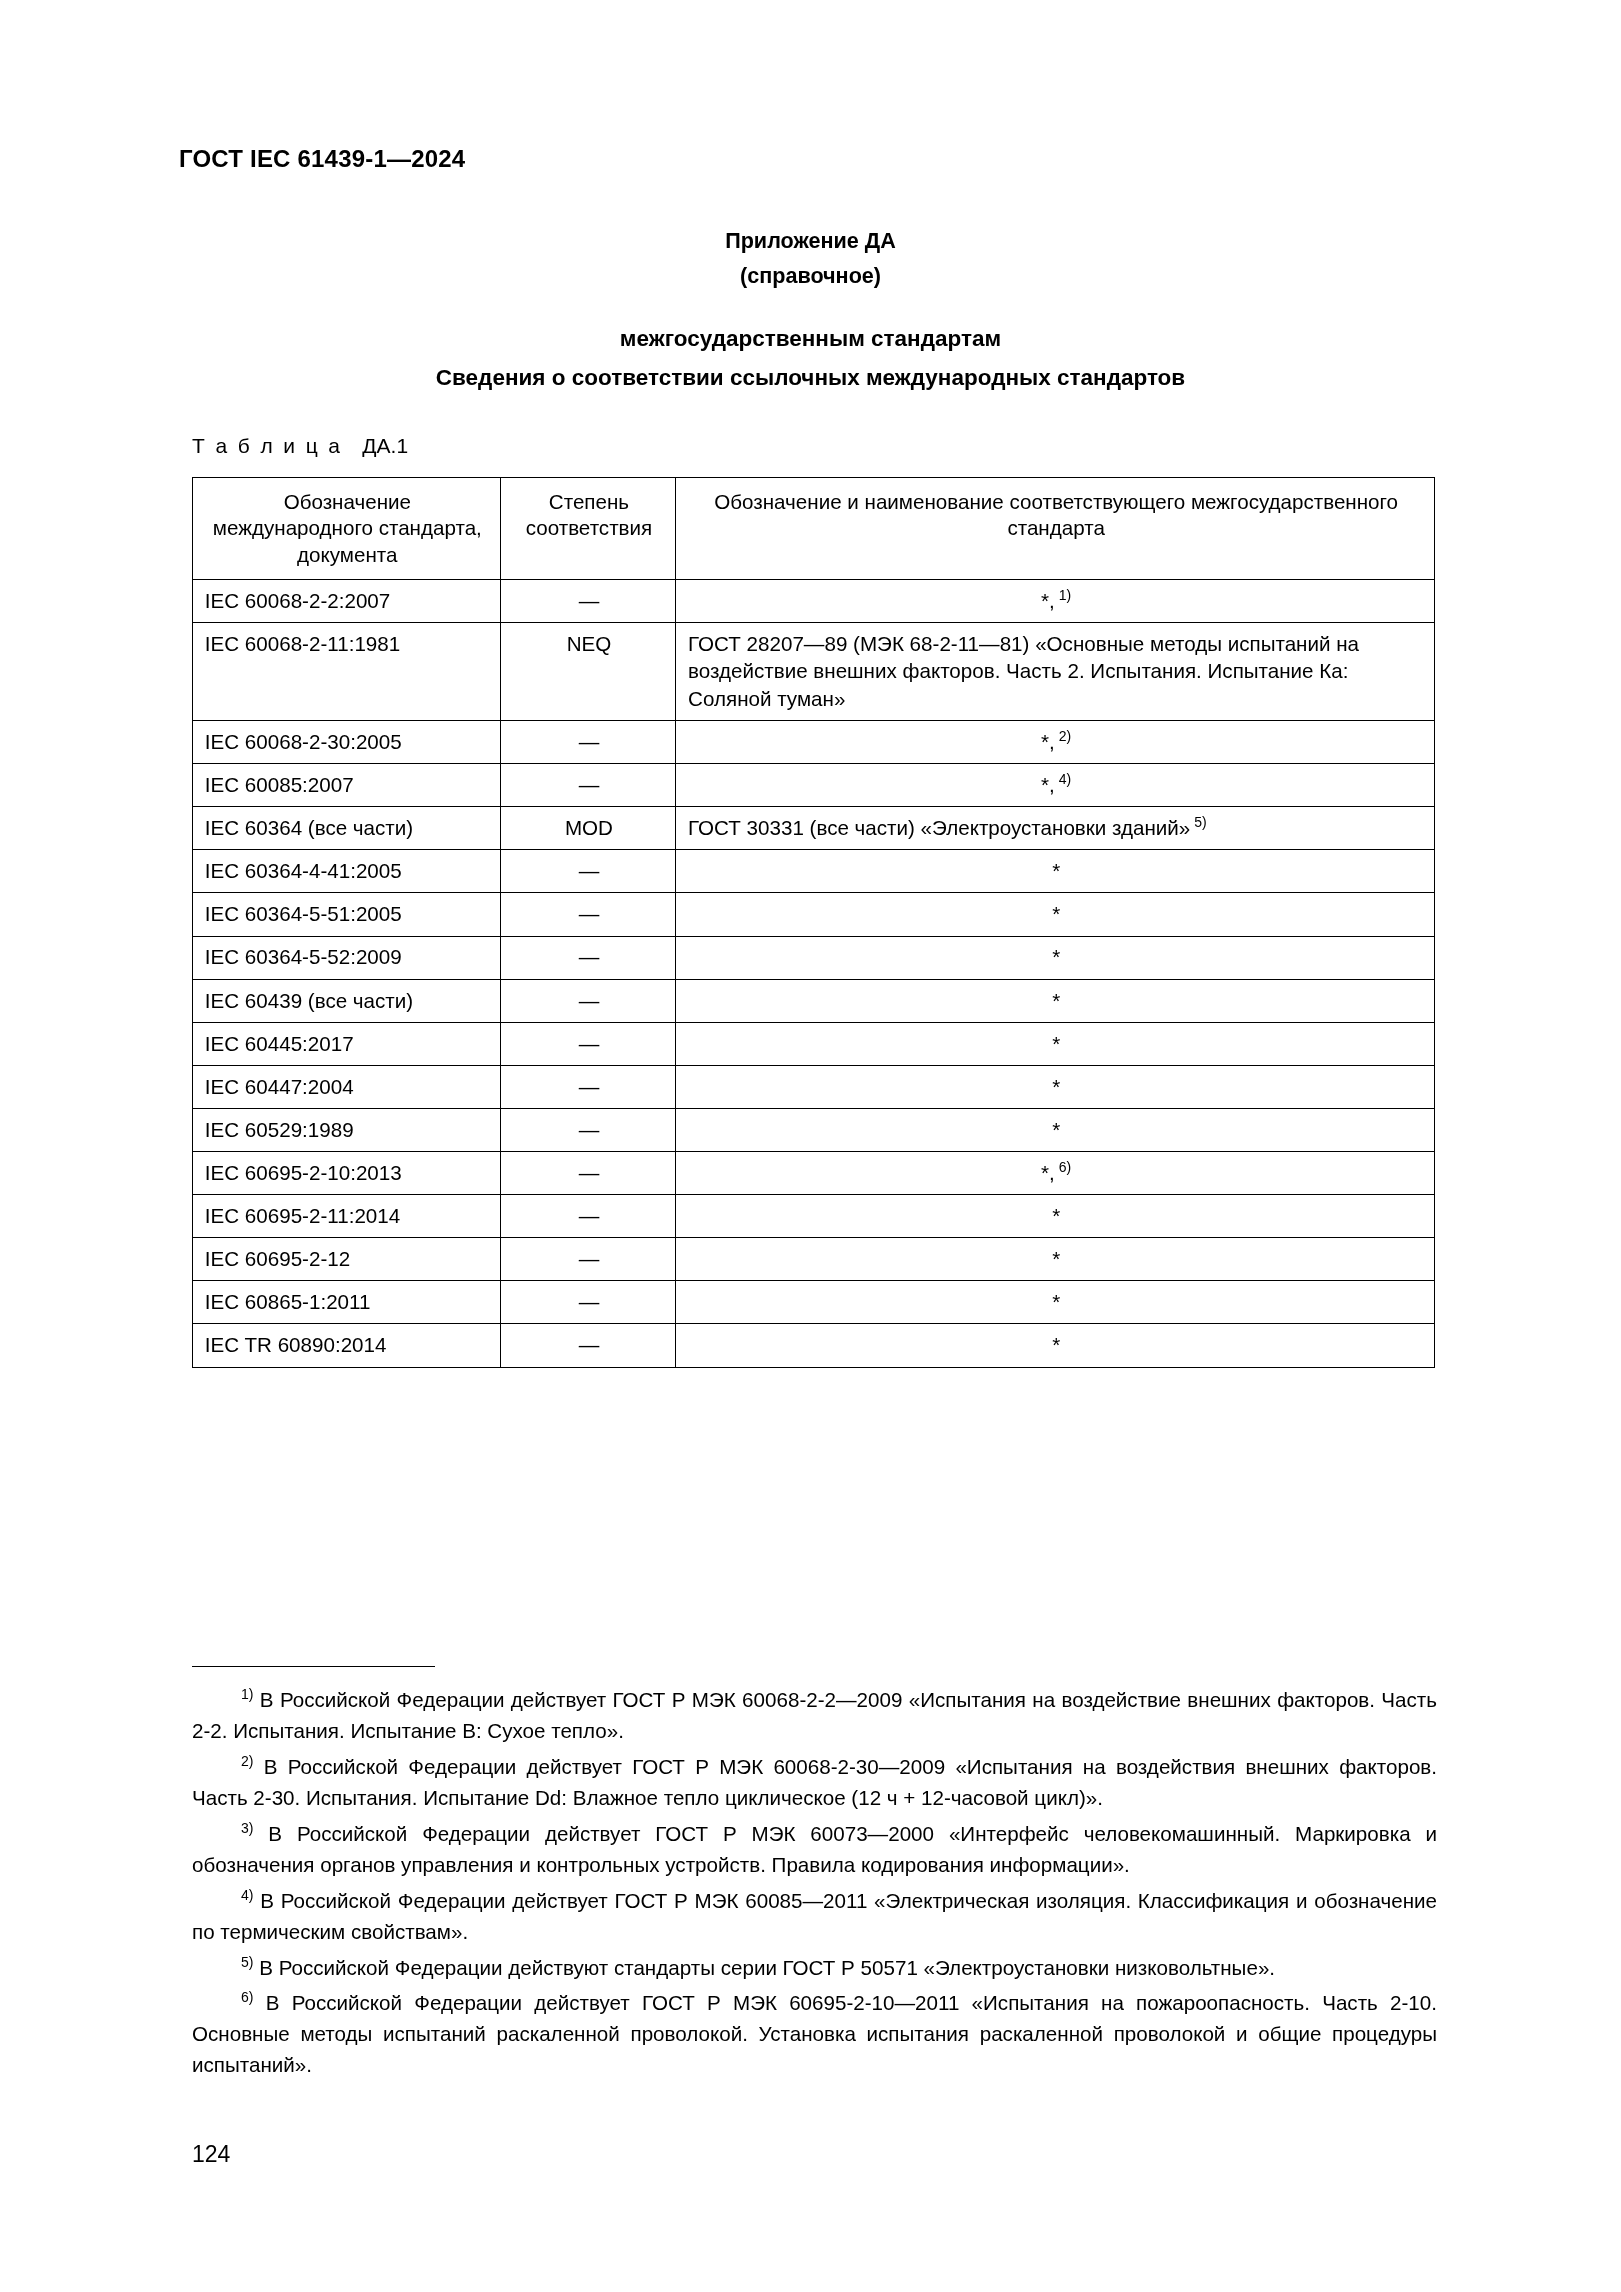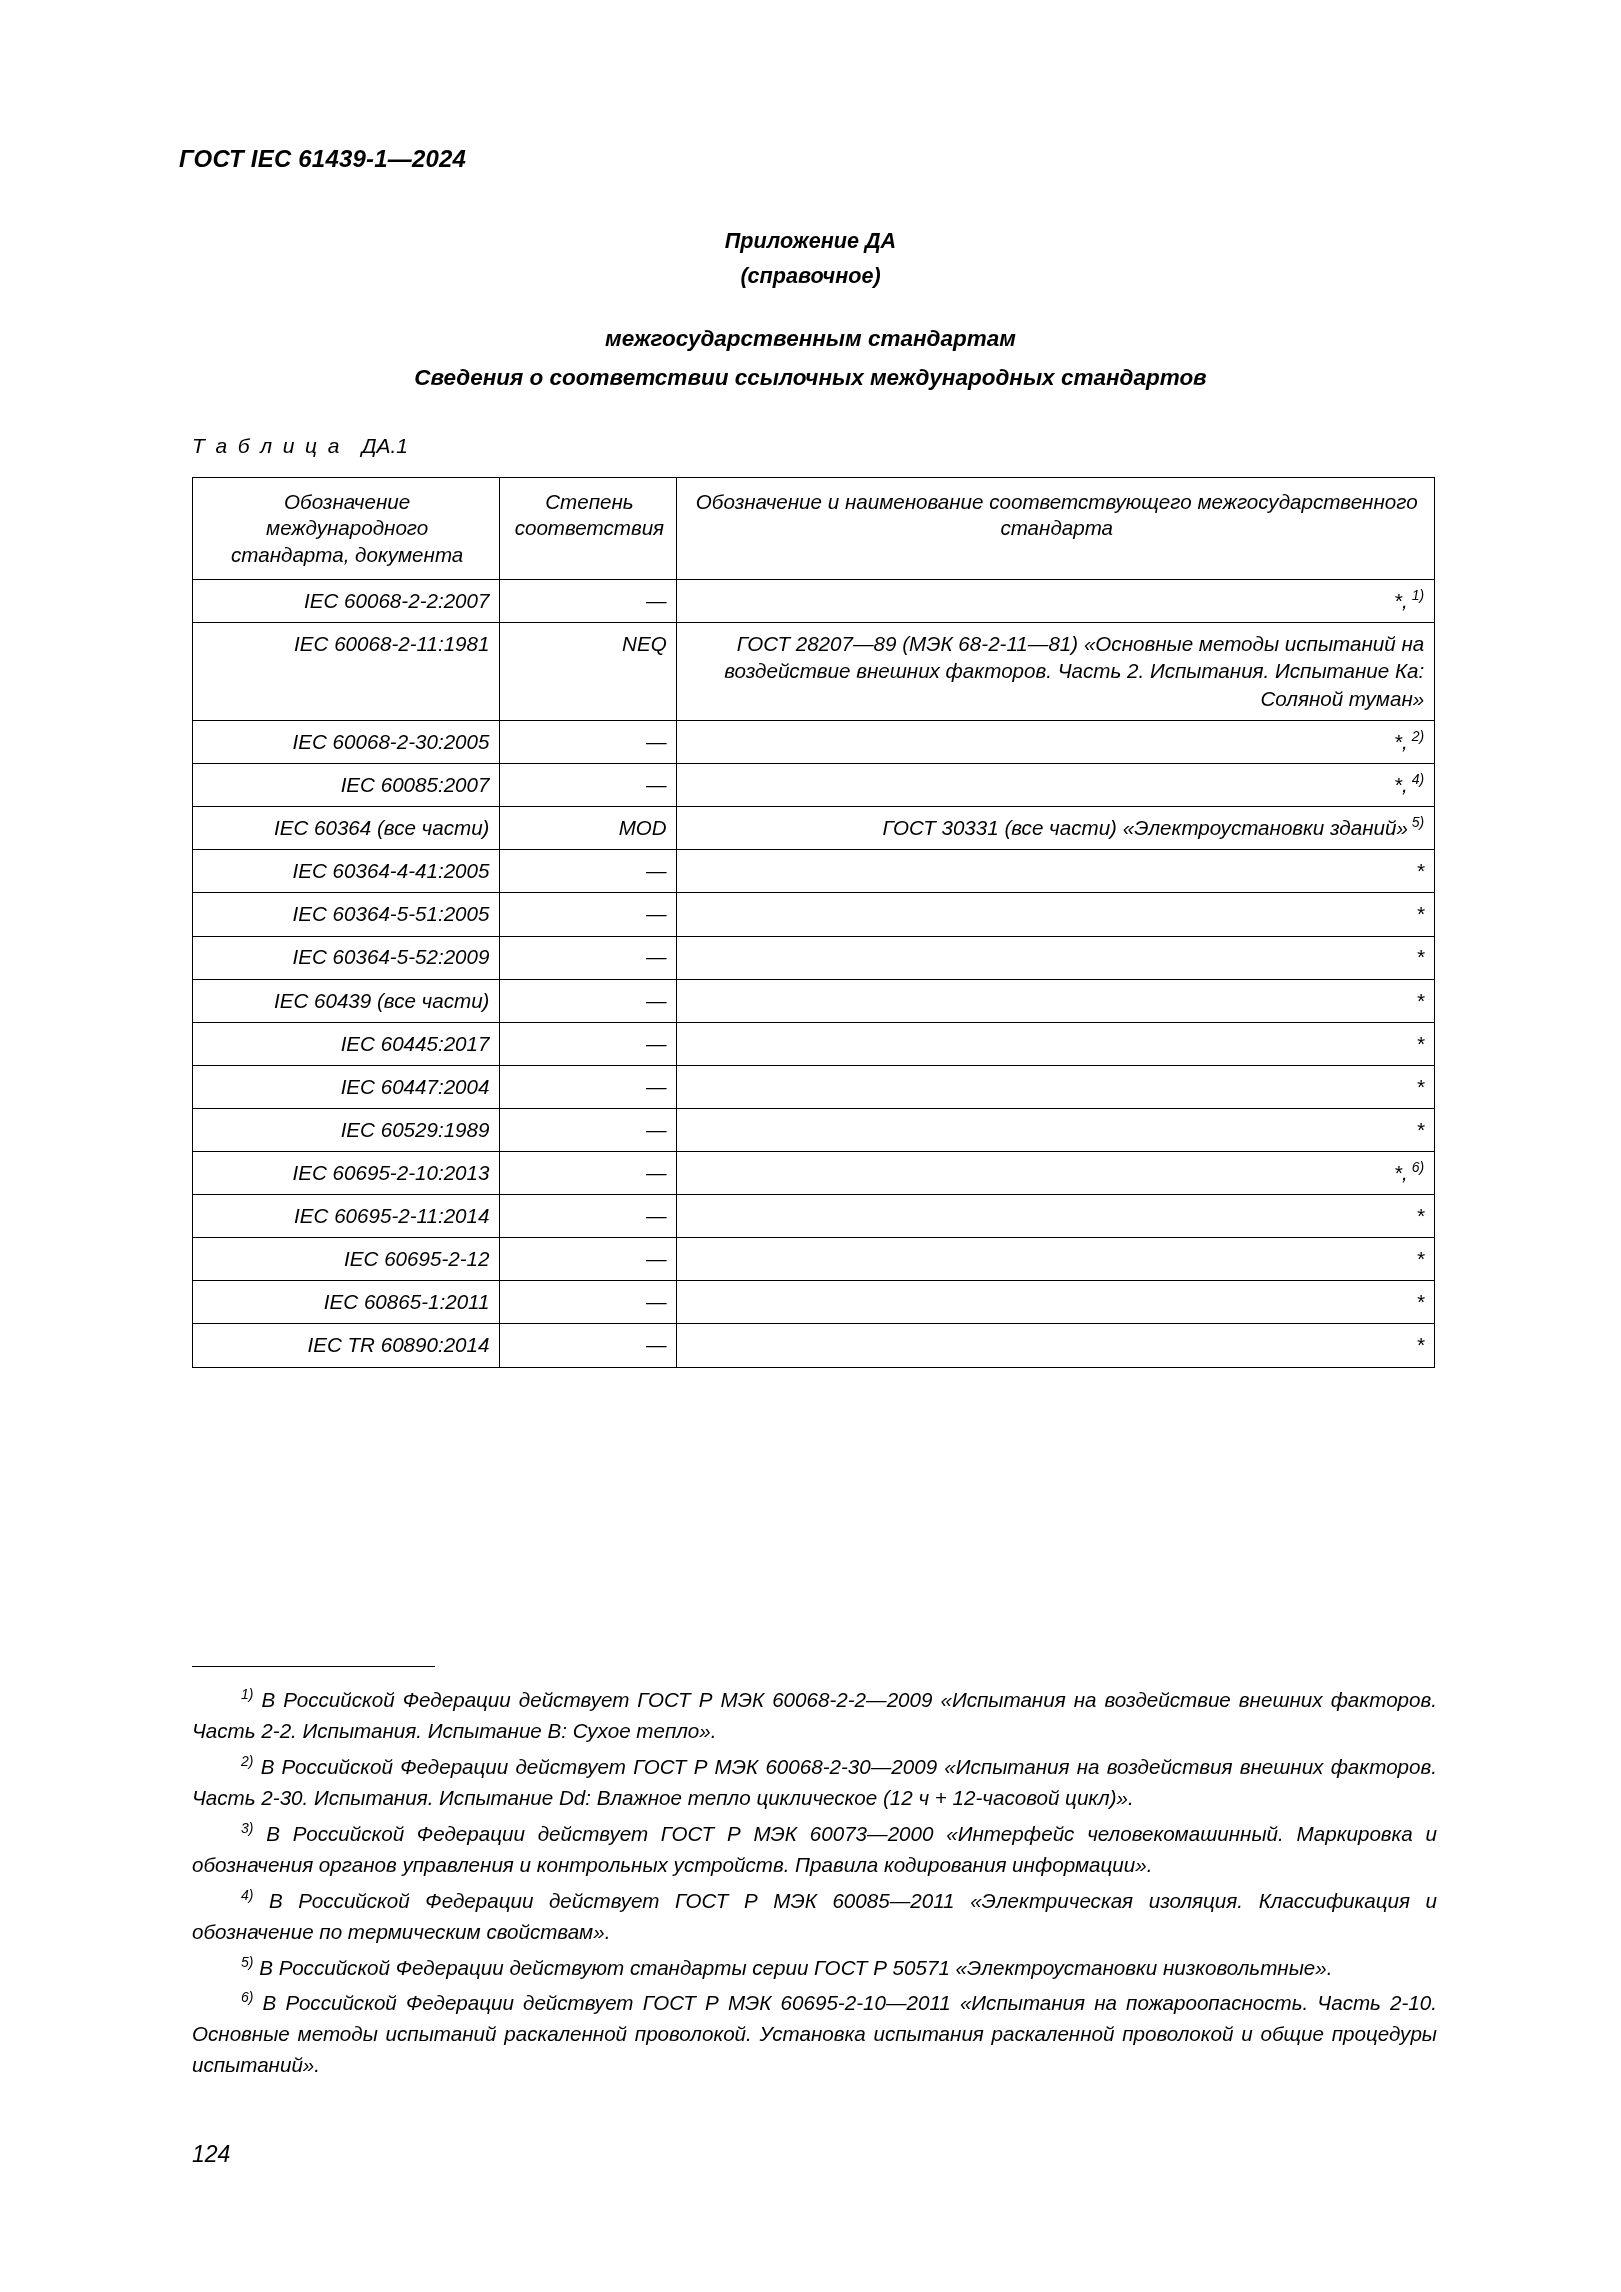--- a/index.html
+++ b/index.html
@@ -13,21 +13,20 @@
     font-family: "Liberation Sans", sans-serif;
     color: #000000;
     position: relative;
   }
   .page {
     position: relative;
     width: 1621px;
     height: 2293px;
     box-sizing: border-box;
     padding: 0;
-    font-style: italic;
   }
   .header {
     position: absolute;
     top: 145px;
     left: 179px;
     font-size: 24px;
     font-weight: bold;
     letter-spacing: 0.2px;
   }
   .annex-title {
@@ -70,21 +69,20 @@
     width: 1243px;
     border-collapse: collapse;
     font-size: 20.6px;
   }
   table.main td, table.main th {
     border: 1.6px solid #000;
     padding: 6.9px 9.8px 7.8px 11.8px;
     vertical-align: top;
     font-weight: normal;
     line-height: 27.4px;
-    text-align: right;
   }
   table.main thead td {
     text-align: center;
     padding-top: 10.8px;
     padding-bottom: 10.8px;
     line-height: 26.5px;
   }
   td.c1 { width: 294px; }
   td.c2 { width: 155px; text-align: center; }
   td.c3 { width: 774px; }

